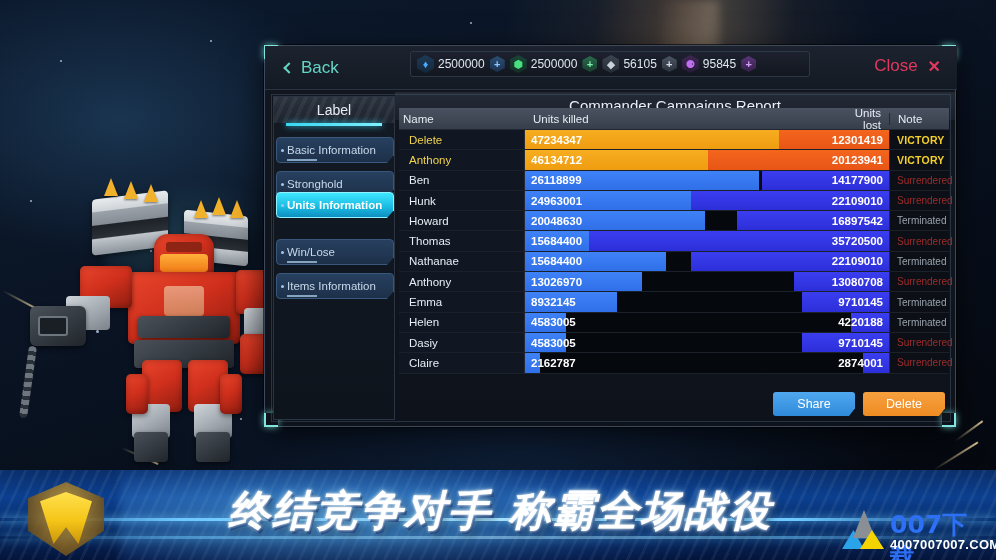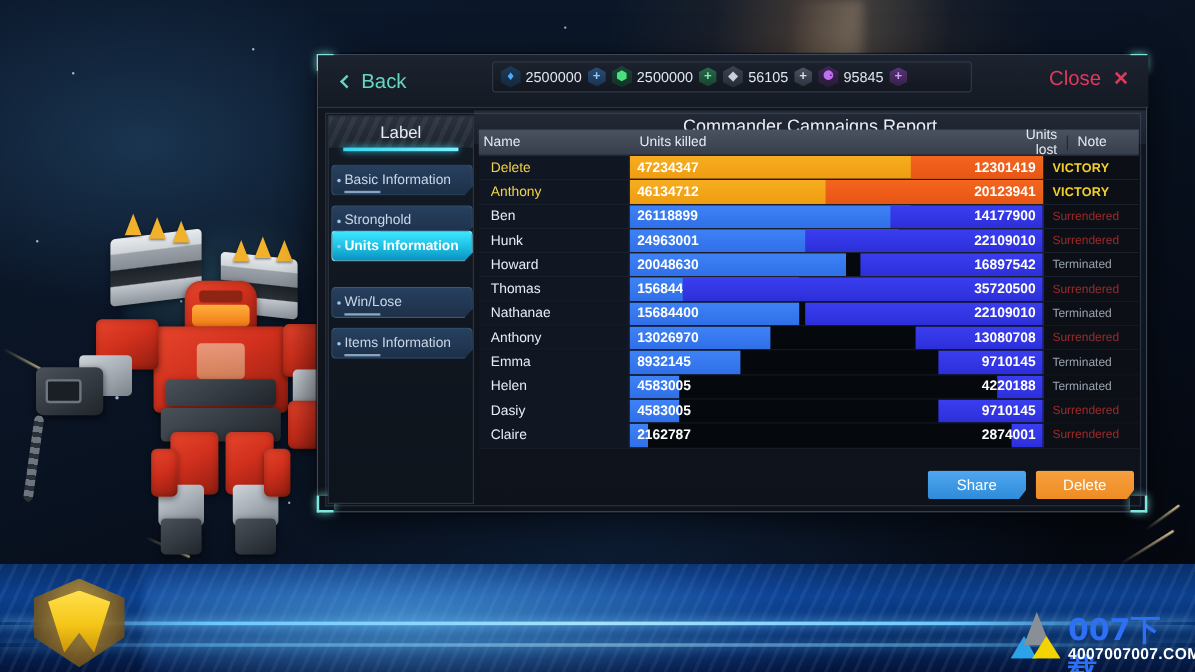--- a/index.html
+++ b/index.html
@@ -283,21 +283,21 @@
   .bar-lost {
     position:absolute; right: 0; top: 0; bottom: 0;
     display:flex; align-items:center; justify-content:flex-end; padding-right: 6px;
     color: #ffffff; font-size: 11.5px; font-weight: bold;
   }
   .k-orange { background: linear-gradient(180deg,#f7ad21,#ef9c10); }
   .l-orange { background: linear-gradient(180deg,#f4651e,#e85515); }
   .k-blue   { background: linear-gradient(180deg,#3f82f7,#2f6fe8); }
   .l-blue   { background: linear-gradient(180deg,#3b3ef0,#2c2fd8); }
   .td-note {
-    width: 80px; display:flex; align-items:center; padding-left: 7px;
+    width: 60px; display:flex; align-items:center; padding-left: 7px;
     font-size: 10px; background: #0c1016; border-left: 1px solid #232a36;
   }
   .note-victory { color: #f5d02a; font-weight: bold; font-size: 10.5px; letter-spacing:.2px; }
   .note-surrendered { color: #9e2b2b; }
   .note-terminated { color: #9aa3ae; }
 
   
   .footer-btns { position:absolute; right: 10px; bottom: 10px; display:flex; gap: 8px; }
   .fbtn {
     width: 82px; height: 24px; border-radius: 3px; border: none; cursor: pointer;
@@ -517,21 +517,21 @@
               <div class="bar-lost l-blue" style="width:198px">22109010</div>
             </div>
             <div class="td-note">
               <span class="note-terminated">Terminated</span>
             </div>
           </div>
           <div class="trow">
             <div class="td-name">Anthony</div>
             <div class="td-bars">
               <div class="bar-killed k-blue" style="width:117px">13026970</div>
-              <div class="bar-lost l-blue" style="width:106px">13080708</div>
+              <div class="bar-lost l-blue" style="width:95px">13080708</div>
             </div>
             <div class="td-note">
               <span class="note-surrendered">Surrendered</span>
             </div>
           </div>
           <div class="trow">
             <div class="td-name">Emma</div>
             <div class="td-bars">
               <div class="bar-killed k-blue" style="width:92px">8932145</div>
               <div class="bar-lost l-blue" style="width:87px">9710145</div>
@@ -578,20 +578,21 @@
       <button class="fbtn fbtn-delete">Delete</button>
     </div>
   </div>
 
   <div class="banner">
     <div class="banner-stripes"></div>
     <div class="banner-glow"></div>
     <div class="banner-line" style="top: 48px;"></div>
     <div class="banner-line" style="top: 66px; opacity:.55;"></div>
   </div>
+  <div class="banner-text">终结竞争对手  称霸全场战役</div>
 
   <div class="emblem">
     <div class="emblem-shield"></div>
     <div class="emblem-tri"></div>
   </div>
 
   <div class="logo007">
     <div class="logo-mark">
       <div class="logo-tri-a"></div>
       <div class="logo-tri-b"></div>

